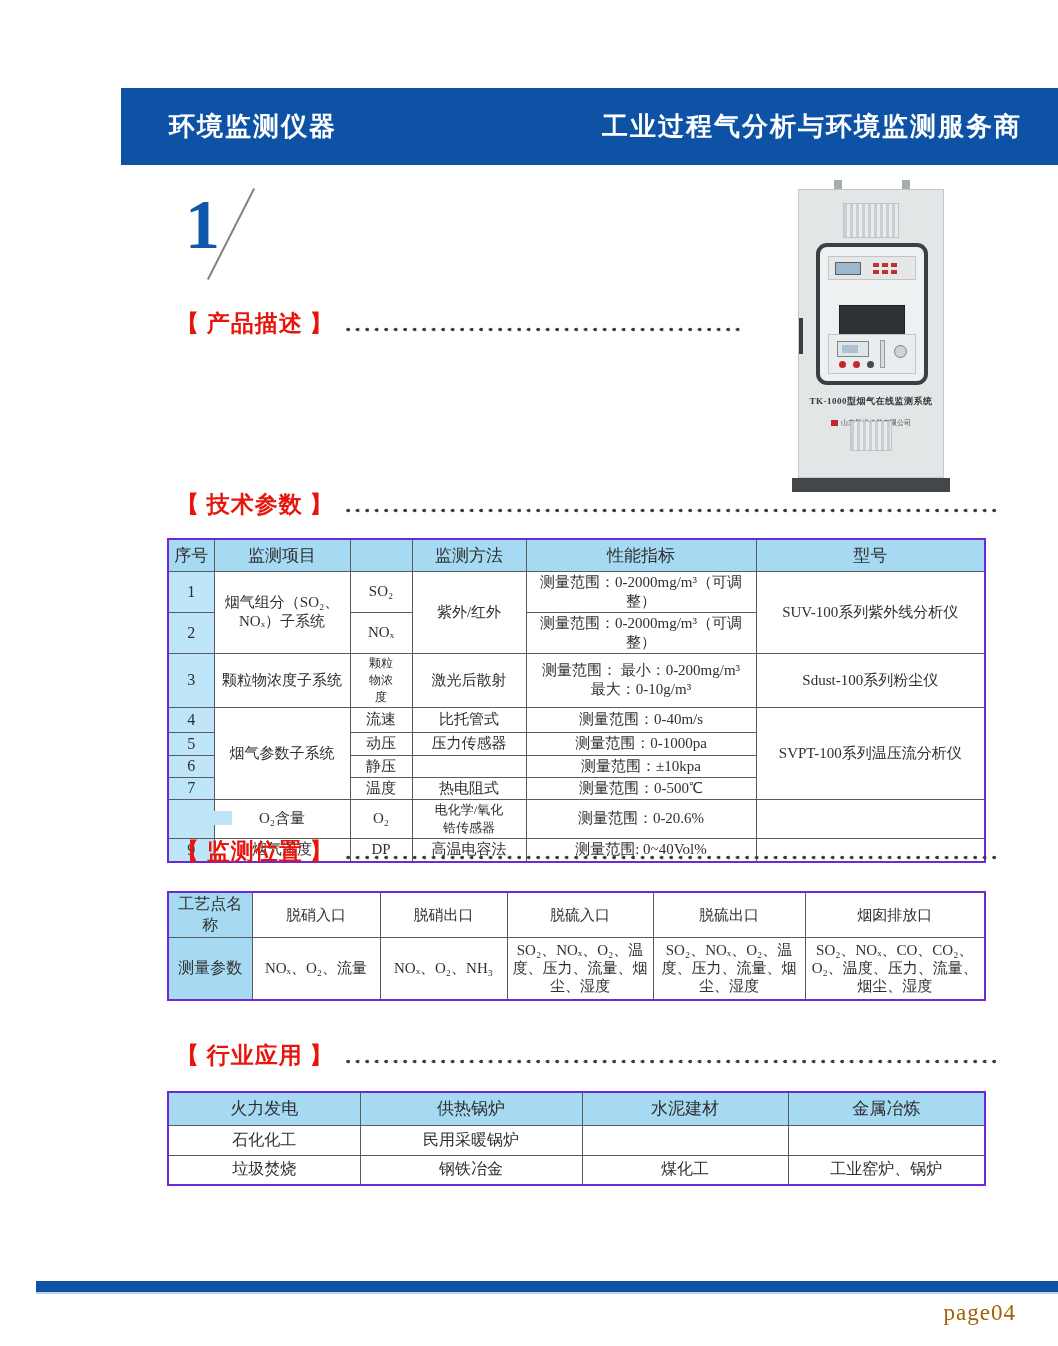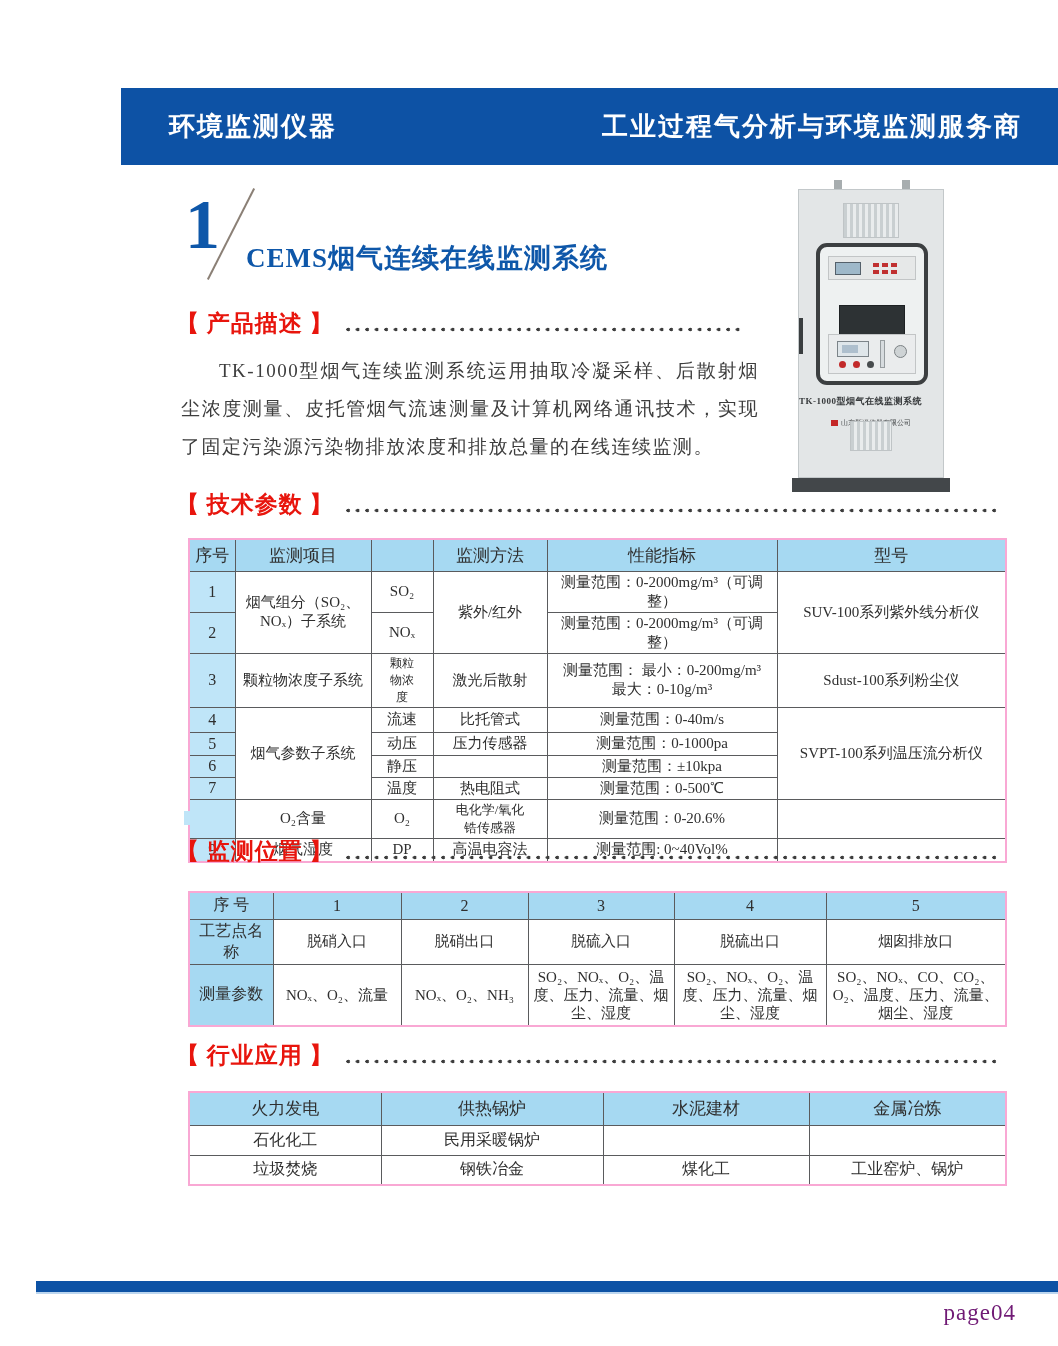--- a/index.html
+++ b/index.html
@@ -72,27 +72,27 @@
   .win-keys { position:absolute; left:44px; top:6px; width:6px; height:4px; background:#c03030;
     box-shadow:9px 0 #c03030, 18px 0 #c03030, 0 7px #c03030, 9px 7px #c03030, 18px 7px #c03030; }
   .win-screen { position:absolute; left:50%; transform:translateX(-50%); top:58px; width:66px; height:38px; background:#2d3234; border:1px solid #1d2123; }
   .win-panel { position:absolute; left:8px; right:8px; bottom:7px; height:40px; background:#eaeced; border:1px solid #c2c5c6; }
   .win-display { position:absolute; left:8px; top:6px; width:32px; height:16px; background:#dfe6ea; border:1px solid #7c8489; }
   .win-display::after { content:""; position:absolute; left:4px; top:3px; width:16px; height:8px; background:#aebfcd; }
   .win-dot { position:absolute; bottom:5px; width:7px; height:7px; border-radius:50%; }
   .d1 { left:10px; background:#c22a2a; } .d2 { left:24px; background:#c22a2a; } .d3 { left:38px; background:#474b4d; }
   .win-tube { position:absolute; right:30px; top:5px; width:5px; height:28px; background:#d7dcdf; border:1px solid #969c9f; }
   .win-gauge { position:absolute; right:8px; top:10px; width:13px; height:13px; border-radius:50%; background:#ced3d5; border:1px solid #7b8184; }
-  .cab-label { position:absolute; left:0; right:0; top:205px; font-size:9px; font-weight:bold; color:#36393b; letter-spacing:0.5px; }
+  .cab-label { position:absolute; left:0; right:0; top:205px; text-align:center; font-size:9px; font-weight:bold; color:#36393b; letter-spacing:0.5px; }
   .cab-brand { position:absolute; left:0; right:0; top:228px; text-align:center; font-size:7px; color:#45484a; }
   .logo-mark { display:inline-block; width:7px; height:6px; background:#c42727; margin-right:3px; vertical-align:middle; }
 
   
   table { border-collapse:collapse; table-layout:fixed; }
-  .data-table { position:absolute; left:152px; width:817px; border:2px solid #f9a8d4; }
+  .data-table { position:absolute; left:131px; width:817px; border:2px solid #6d28d9; }
   .data-table td, .data-table th {
     border:1px solid #5a5b5d; text-align:center; vertical-align:middle;
     font-size:15px; font-weight:normal; color:#2f2f2f; padding:1px 3px; overflow:hidden;
   }
   .data-table th { background:#a6d9f2; font-size:17px; }
   #tech-table { top:538px; }
   #tech-table td.num { background:#bfe5f8; font-size:16px; }
   #tech-table td.small { font-size:12px; padding:1px 17px; }
   #tech-table td.perf { font-size:15px; }
   td.pre { white-space:pre-line; }
@@ -101,41 +101,39 @@
   #loc-table { top:891px; }
   #loc-table th { font-size:16px; }
   #loc-table td.lbl { background:#a6d9f2; font-size:16px; }
   #loc-table td.par { font-size:15px; line-height:18px; padding:2px 4px; }
 
   #ind-table { top:1091px; }
   #ind-table td { font-size:16px; }
 
   
   .footer-bar { position:absolute; left:0; top:1281px; width:1058px; height:13px; background:#0d52a5; border-bottom:2px solid #bcd6ef; }
-  .page-num { position:absolute; right:78px; top:1300px; font-size:23px; color:#701a75; letter-spacing:1px; }
+  .page-num { position:absolute; right:78px; top:1300px; font-size:23px; color:#a16207; letter-spacing:1px; }
 </style>
 </head>
 <body>
 
 <div class="page">
 
   <div class="top-banner">
     <span>环境监测仪器</span>
     <span>工业过程气分析与环境监测服务商</span>
   </div>
 
   <div class="hero-number">1</div>
   <div class="hero-slash"></div>
-  <div class="hero-title">CEMS烟气连续在线监测系统</div>
 
   <div class="sec-head" id="desc-head">
     <span class="sec-title">【 产品描述 】</span>
     <span class="dots"></span>
   </div>
-  <p class="desc-par">TK-1000型烟气连续监测系统运用抽取冷凝采样、后散射烟尘浓度测量、皮托管烟气流速测量及计算机网络通讯技术，实现了固定污染源污染物排放浓度和排放总量的在线连续监测。</p>
 
   <div class="cabinet">
     <div class="cab-hook h1"></div>
     <div class="cab-hook h2"></div>
     <div class="cab-body">
       <div class="cab-vent vent-top"></div>
       <div class="cab-handle"></div>
       <div class="cab-window">
         <div class="win-rack">
           <div class="win-lcd"></div>
@@ -257,28 +255,20 @@
   <table class="data-table" id="loc-table">
     <colgroup>
         <col style="width:84px">
         <col style="width:128px">
         <col style="width:127px">
         <col style="width:146px">
         <col style="width:152px">
         <col style="width:180px">
       </colgroup>
     <tbody>
-        <tr style="height:27px">
-      <th>序  号</th>
-      <th>1</th>
-      <th>2</th>
-      <th>3</th>
-      <th>4</th>
-      <th>5</th>
-    </tr>
     <tr style="height:27px">
       <td class="lbl">工艺点名称</td>
       <td>脱硝入口</td>
       <td>脱硝出口</td>
       <td>脱硫入口</td>
       <td>脱硫出口</td>
       <td>烟囱排放口</td>
     </tr>
     <tr style="height:62px">
       <td class="lbl">测量参数</td>

